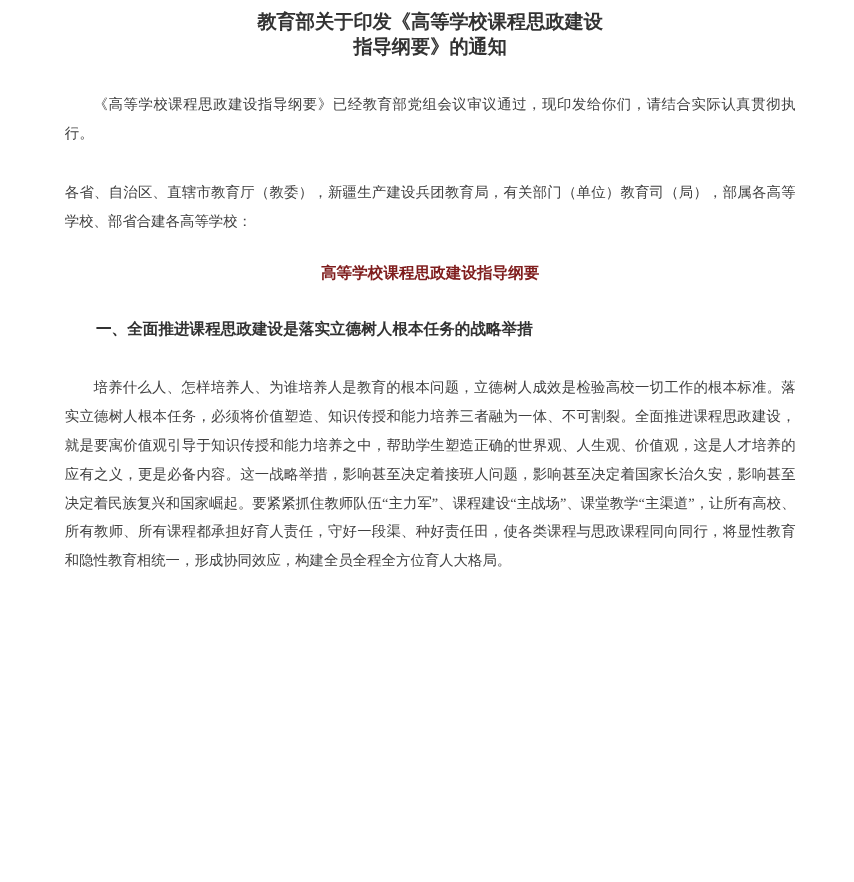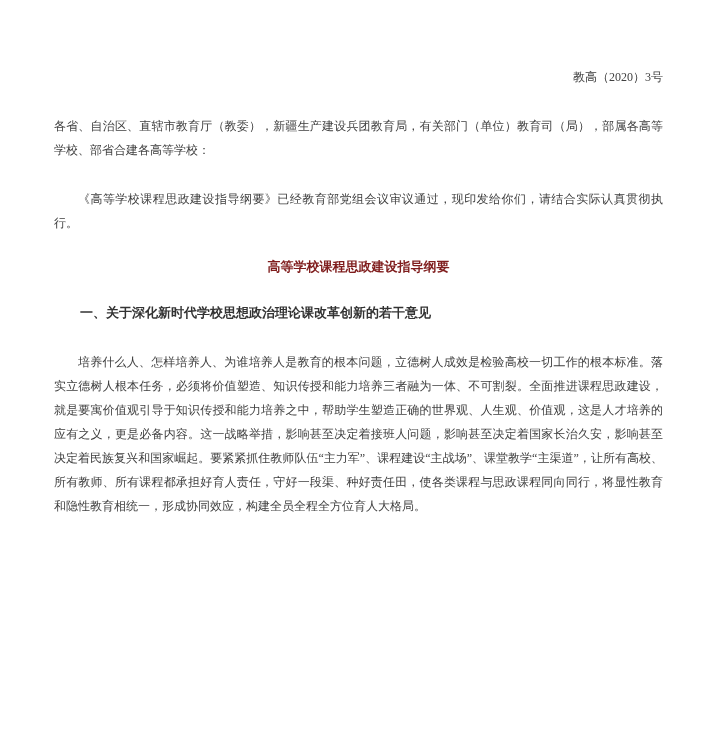--- a/index.html
+++ b/index.html
@@ -58,31 +58,31 @@
     text-indent: 2em;
     color: #333333;
   }
 </style>
 </head>
 <body>
 
 <div class="page">
 
   <h1 class="notice-title">
-    <br>
+    <span>教育部关于印发《高等学校课程思政建设</span><br>
+    <span>指导纲要》的通知</span>
   </h1>
 
-  <div class="doc-number">教高（2020）3号</div>
+
+  <p class="body-text indent-2em">《高等学校课程思政建设指导纲要》已经教育部党组会议审议通过，现印发给你们，请结合实际认真贯彻执行。</p>
 
   <p class="body-text">各省、自治区、直辖市教育厅（教委），新疆生产建设兵团教育局，有关部门（单位）教育司（局），部属各高等学校、部省合建各高等学校：</p>
-
-  <p class="body-text indent-2em">《高等学校课程思政建设指导纲要》已经教育部党组会议审议通过，现印发给你们，请结合实际认真贯彻执行。</p>
 
 
 
   <h2 class="guideline-title">高等学校课程思政建设指导纲要</h2>
 
 
-  <h3 class="section-heading">一、关于深化新时代学校思想政治理论课改革创新的若干意见</h3>
+  <h3 class="section-heading">一、全面推进课程思政建设是落实立德树人根本任务的战略举措</h3>
 
   <p class="body-text indent-2em">培养什么人、怎样培养人、为谁培养人是教育的根本问题，立德树人成效是检验高校一切工作的根本标准。落实立德树人根本任务，必须将价值塑造、知识传授和能力培养三者融为一体、不可割裂。全面推进课程思政建设，就是要寓价值观引导于知识传授和能力培养之中，帮助学生塑造正确的世界观、人生观、价值观，这是人才培养的应有之义，更是必备内容。这一战略举措，影响甚至决定着接班人问题，影响甚至决定着国家长治久安，影响甚至决定着民族复兴和国家崛起。要紧紧抓住教师队伍“主力军”、课程建设“主战场”、课堂教学“主渠道”，让所有高校、所有教师、所有课程都承担好育人责任，守好一段渠、种好责任田，使各类课程与思政课程同向同行，将显性教育和隐性教育相统一，形成协同效应，构建全员全程全方位育人大格局。</p>
 
 </div>
 
 </body></html>

